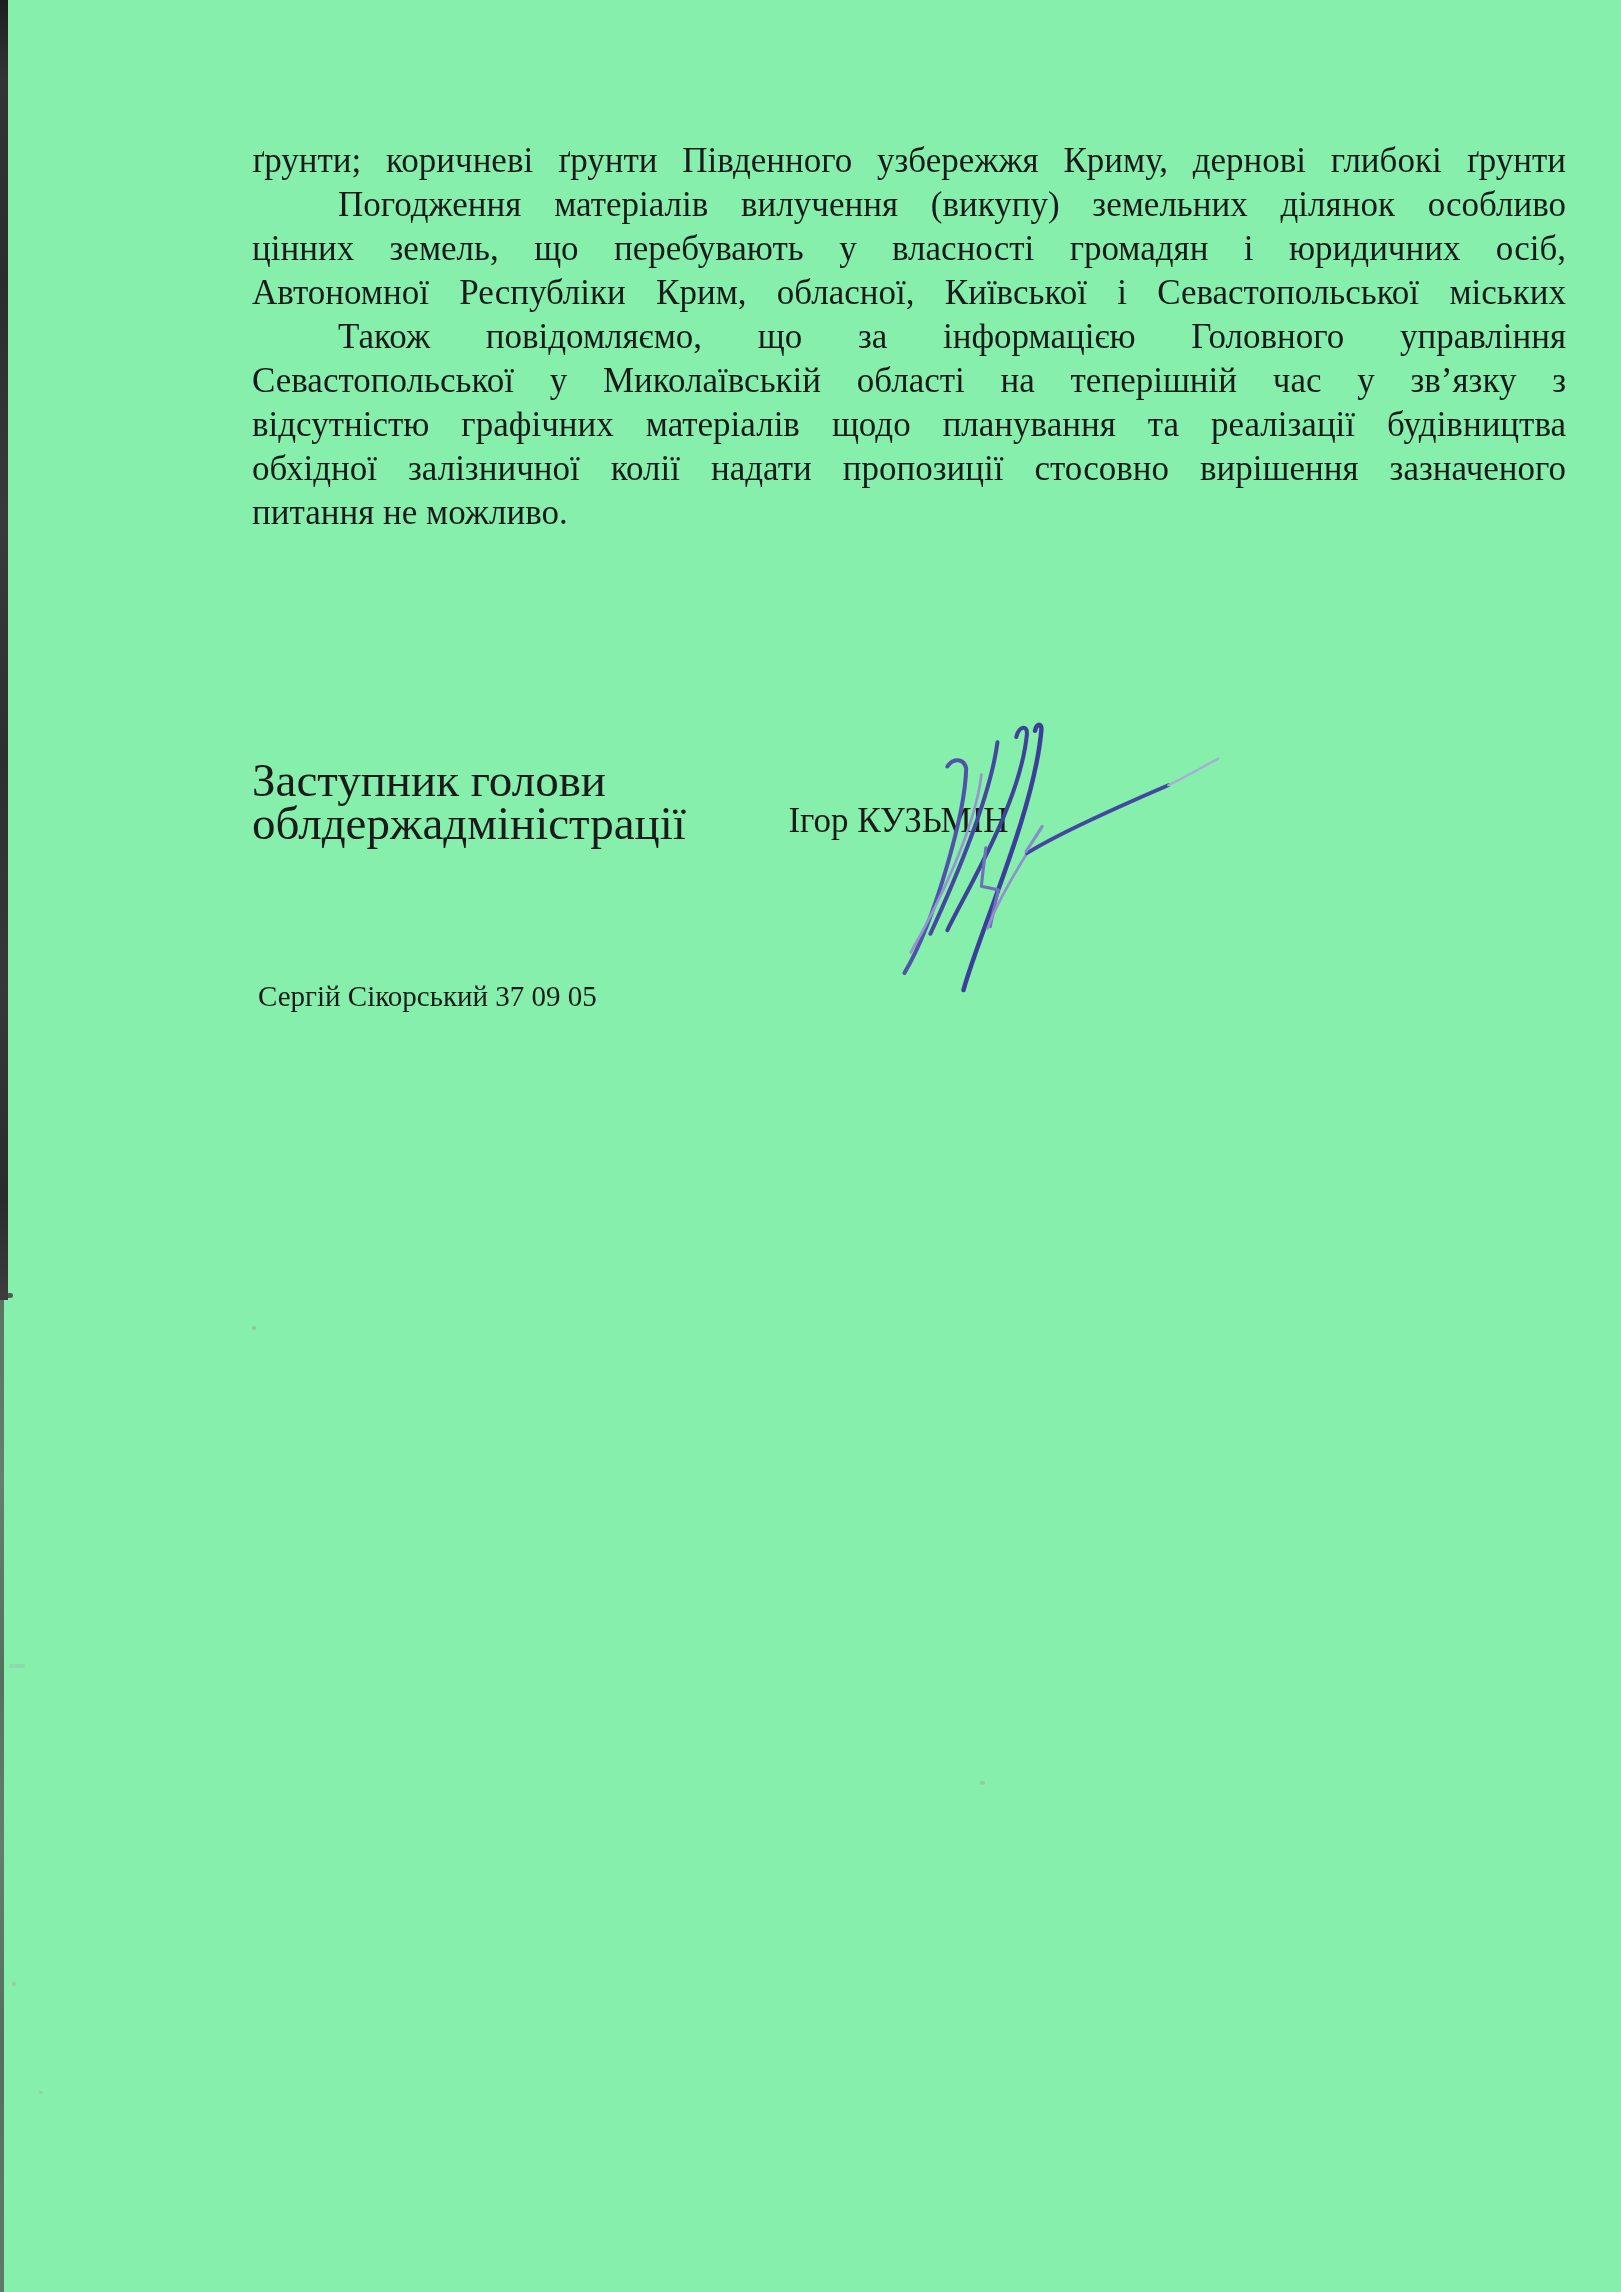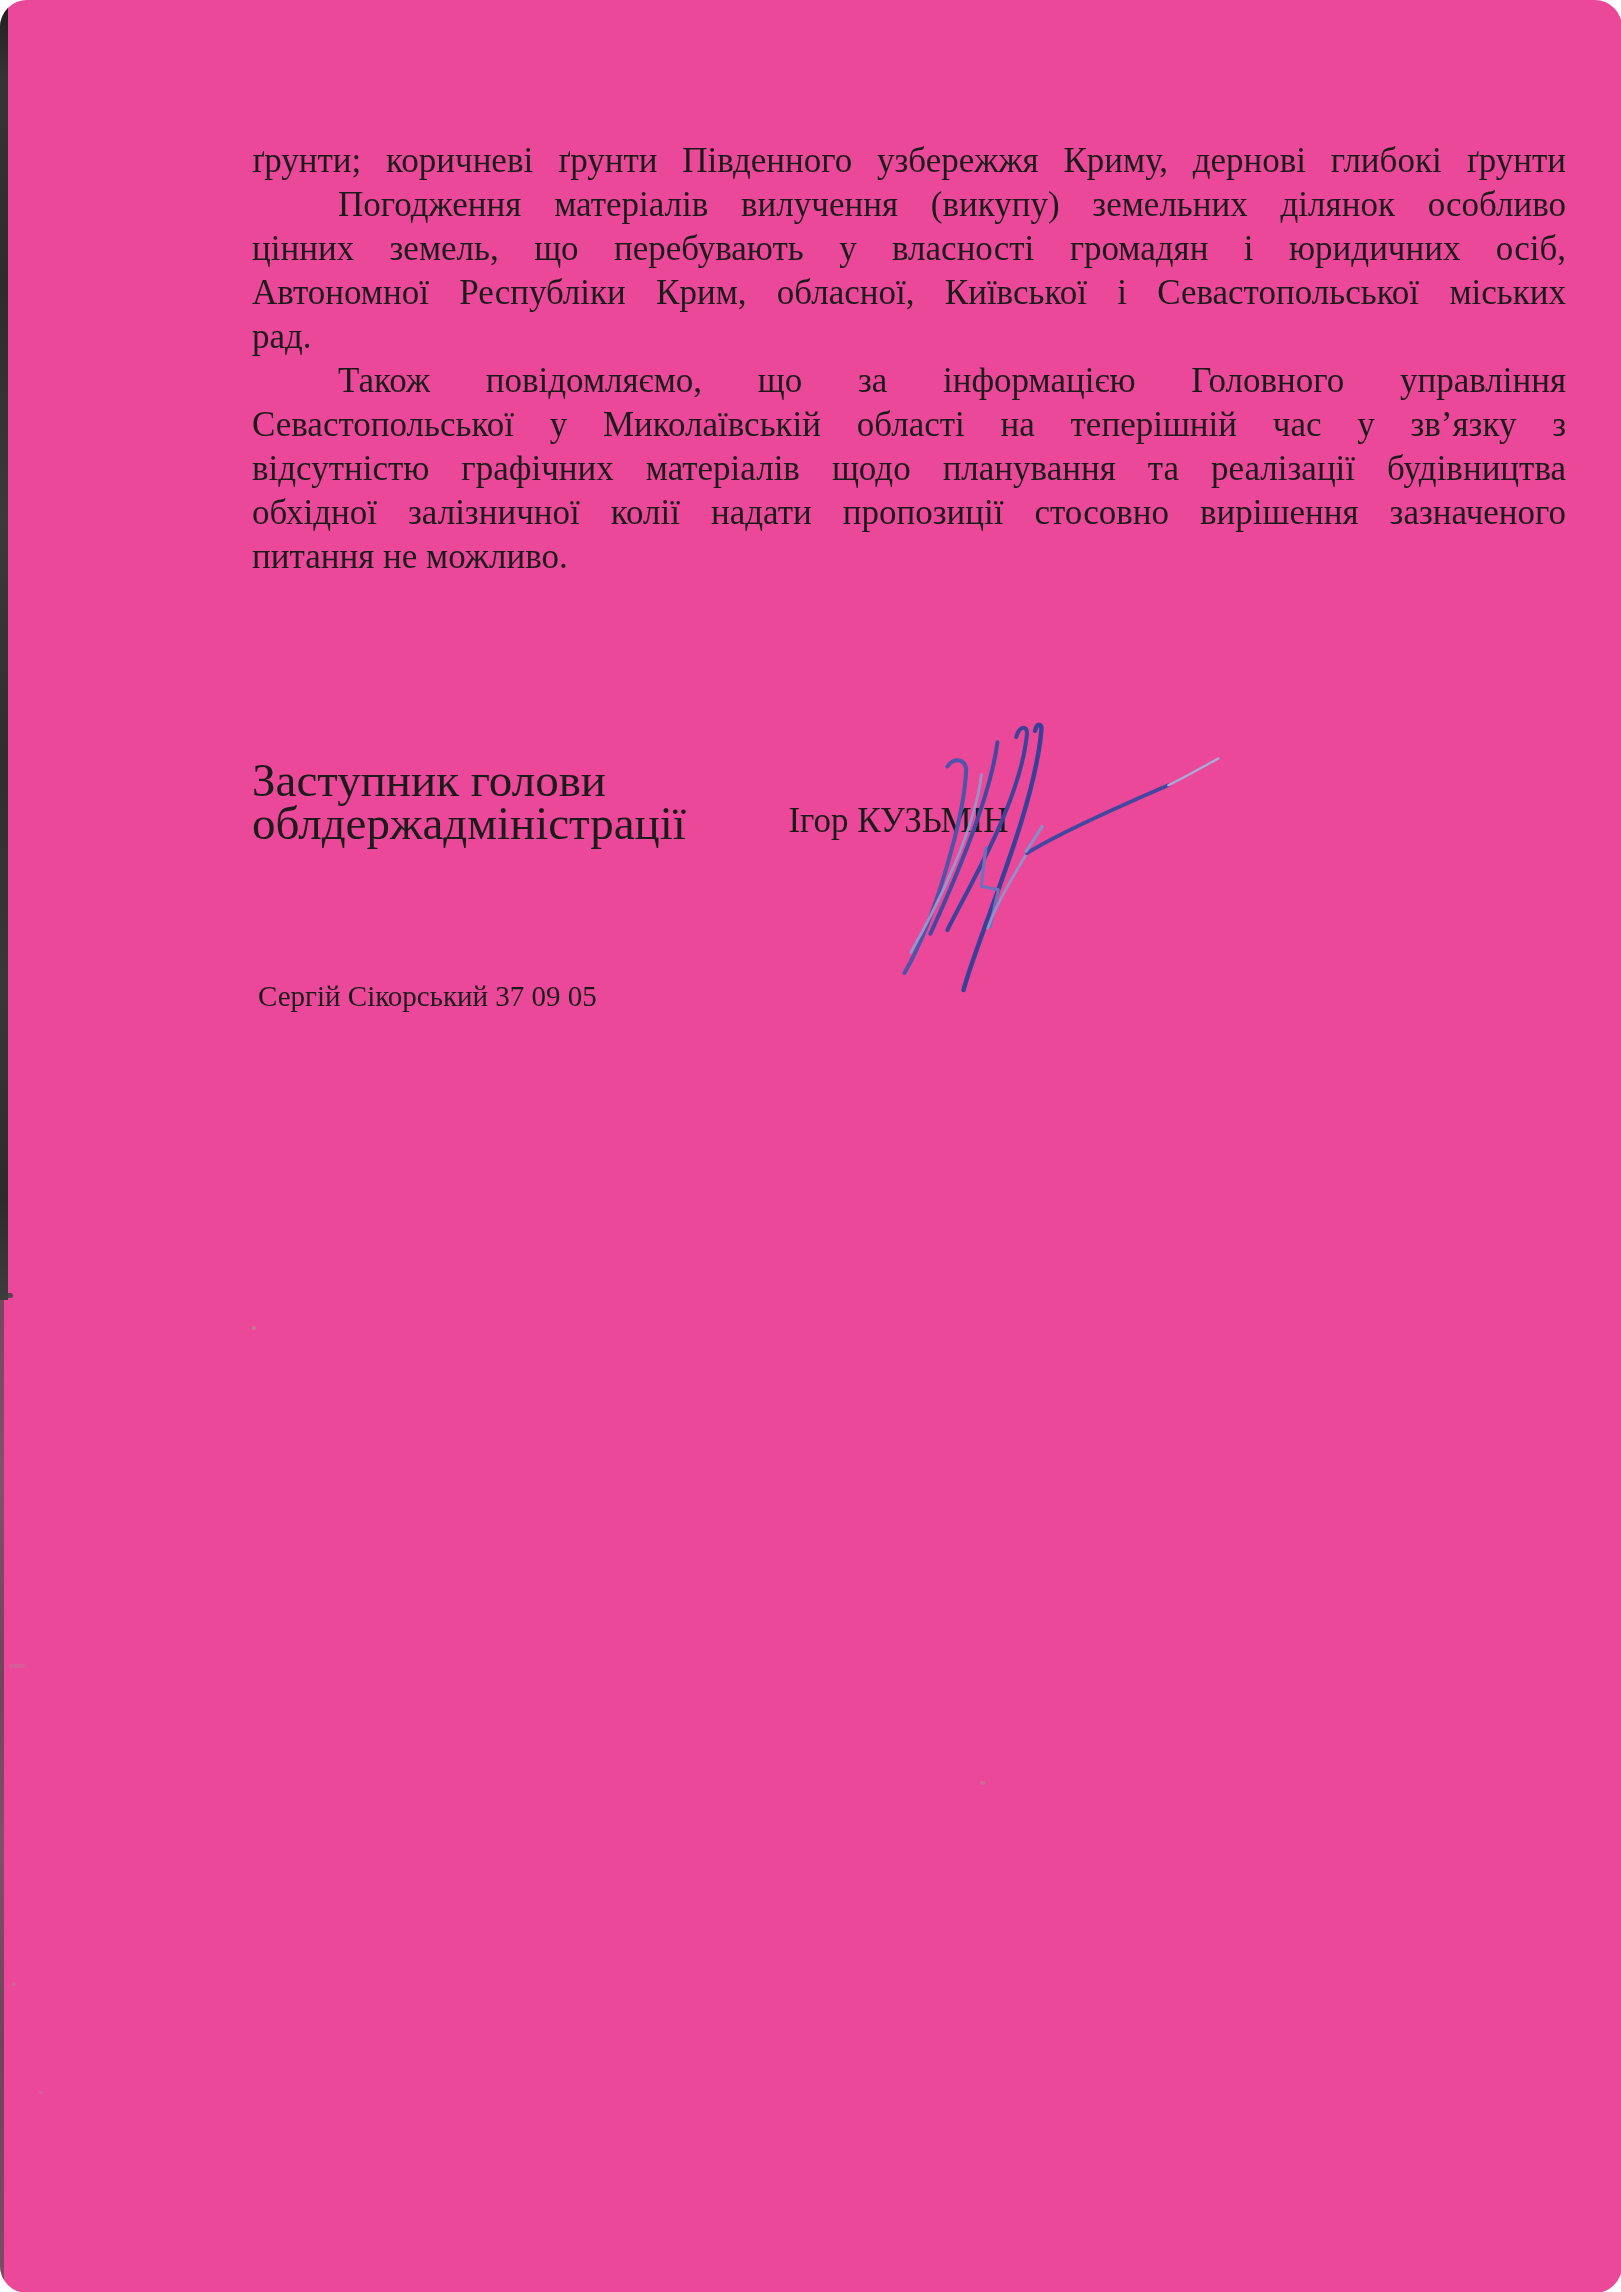--- a/index.html
+++ b/index.html
@@ -1,24 +1,23 @@
 <!DOCTYPE html>
 <html style="font-size:14.3px"><head>
 <meta charset="utf-8">
 <style>
   html, body { margin: 0; padding: 0; }
   .page {
     position: relative;
     width: 1622px;
     height: 2293px;
-    background: #ec4899;
+    background: #86efac;
     color: #1b1b1b;
     font-family: "Liberation Serif", "DejaVu Serif", serif;
     overflow: hidden;
-    border-radius: 27px;
   }
   
   .scan-bar {
     position: absolute; left: 0; top: 0; width: 8px; height: 1300px;
     background: linear-gradient(180deg,#1e1e1e 0%,#343434 6%,#2c2c2c 22%,#3a3a3a 40%,#2e2e2e 58%,#383838 76%,#2b2b2b 92%,#3d3d3d 100%);
   }
   .scan-tick {
     position: absolute; left: 0; top: 1293px; width: 13.4px; height: 4.5px;
     background: #3c3c3c; border-radius: 0 2.7px 2.7px 0; opacity: .8;
   }
@@ -67,21 +66,20 @@
   <div class="scan-tick"></div>
   <div class="scan-line"></div>
 
   <main>
 
     <div class="body-text">
       <p class="ln just">ґрунти; коричневі ґрунти Південного узбережжя Криму, дернові глибокі ґрунти</p>
       <p class="ln just ind">Погодження матеріалів вилучення (викупу) земельних ділянок особливо</p>
       <p class="ln just">цінних земель, що перебувають у власності громадян і юридичних осіб,</p>
       <p class="ln just">Автономної Республіки Крим, обласної, Київської і Севастопольської міських</p>
-      <p class="ln">рад.</p>
       <p class="ln just ind">Також повідомляємо, що за інформацією Головного управління</p>
       <p class="ln just">Севастопольської у Миколаївській області на теперішній час у зв’язку з</p>
       <p class="ln just">відсутністю графічних матеріалів щодо планування та реалізації будівництва</p>
       <p class="ln just">обхідної залізничної колії надати пропозиції стосовно вирішення зазначеного</p>
       <p class="ln">питання не можливо.</p>
     </div>
 
     <div class="signoff-title">
       <p class="ln">Заступник голови</p>
       <p class="ln">облдержадміністрації</p>

